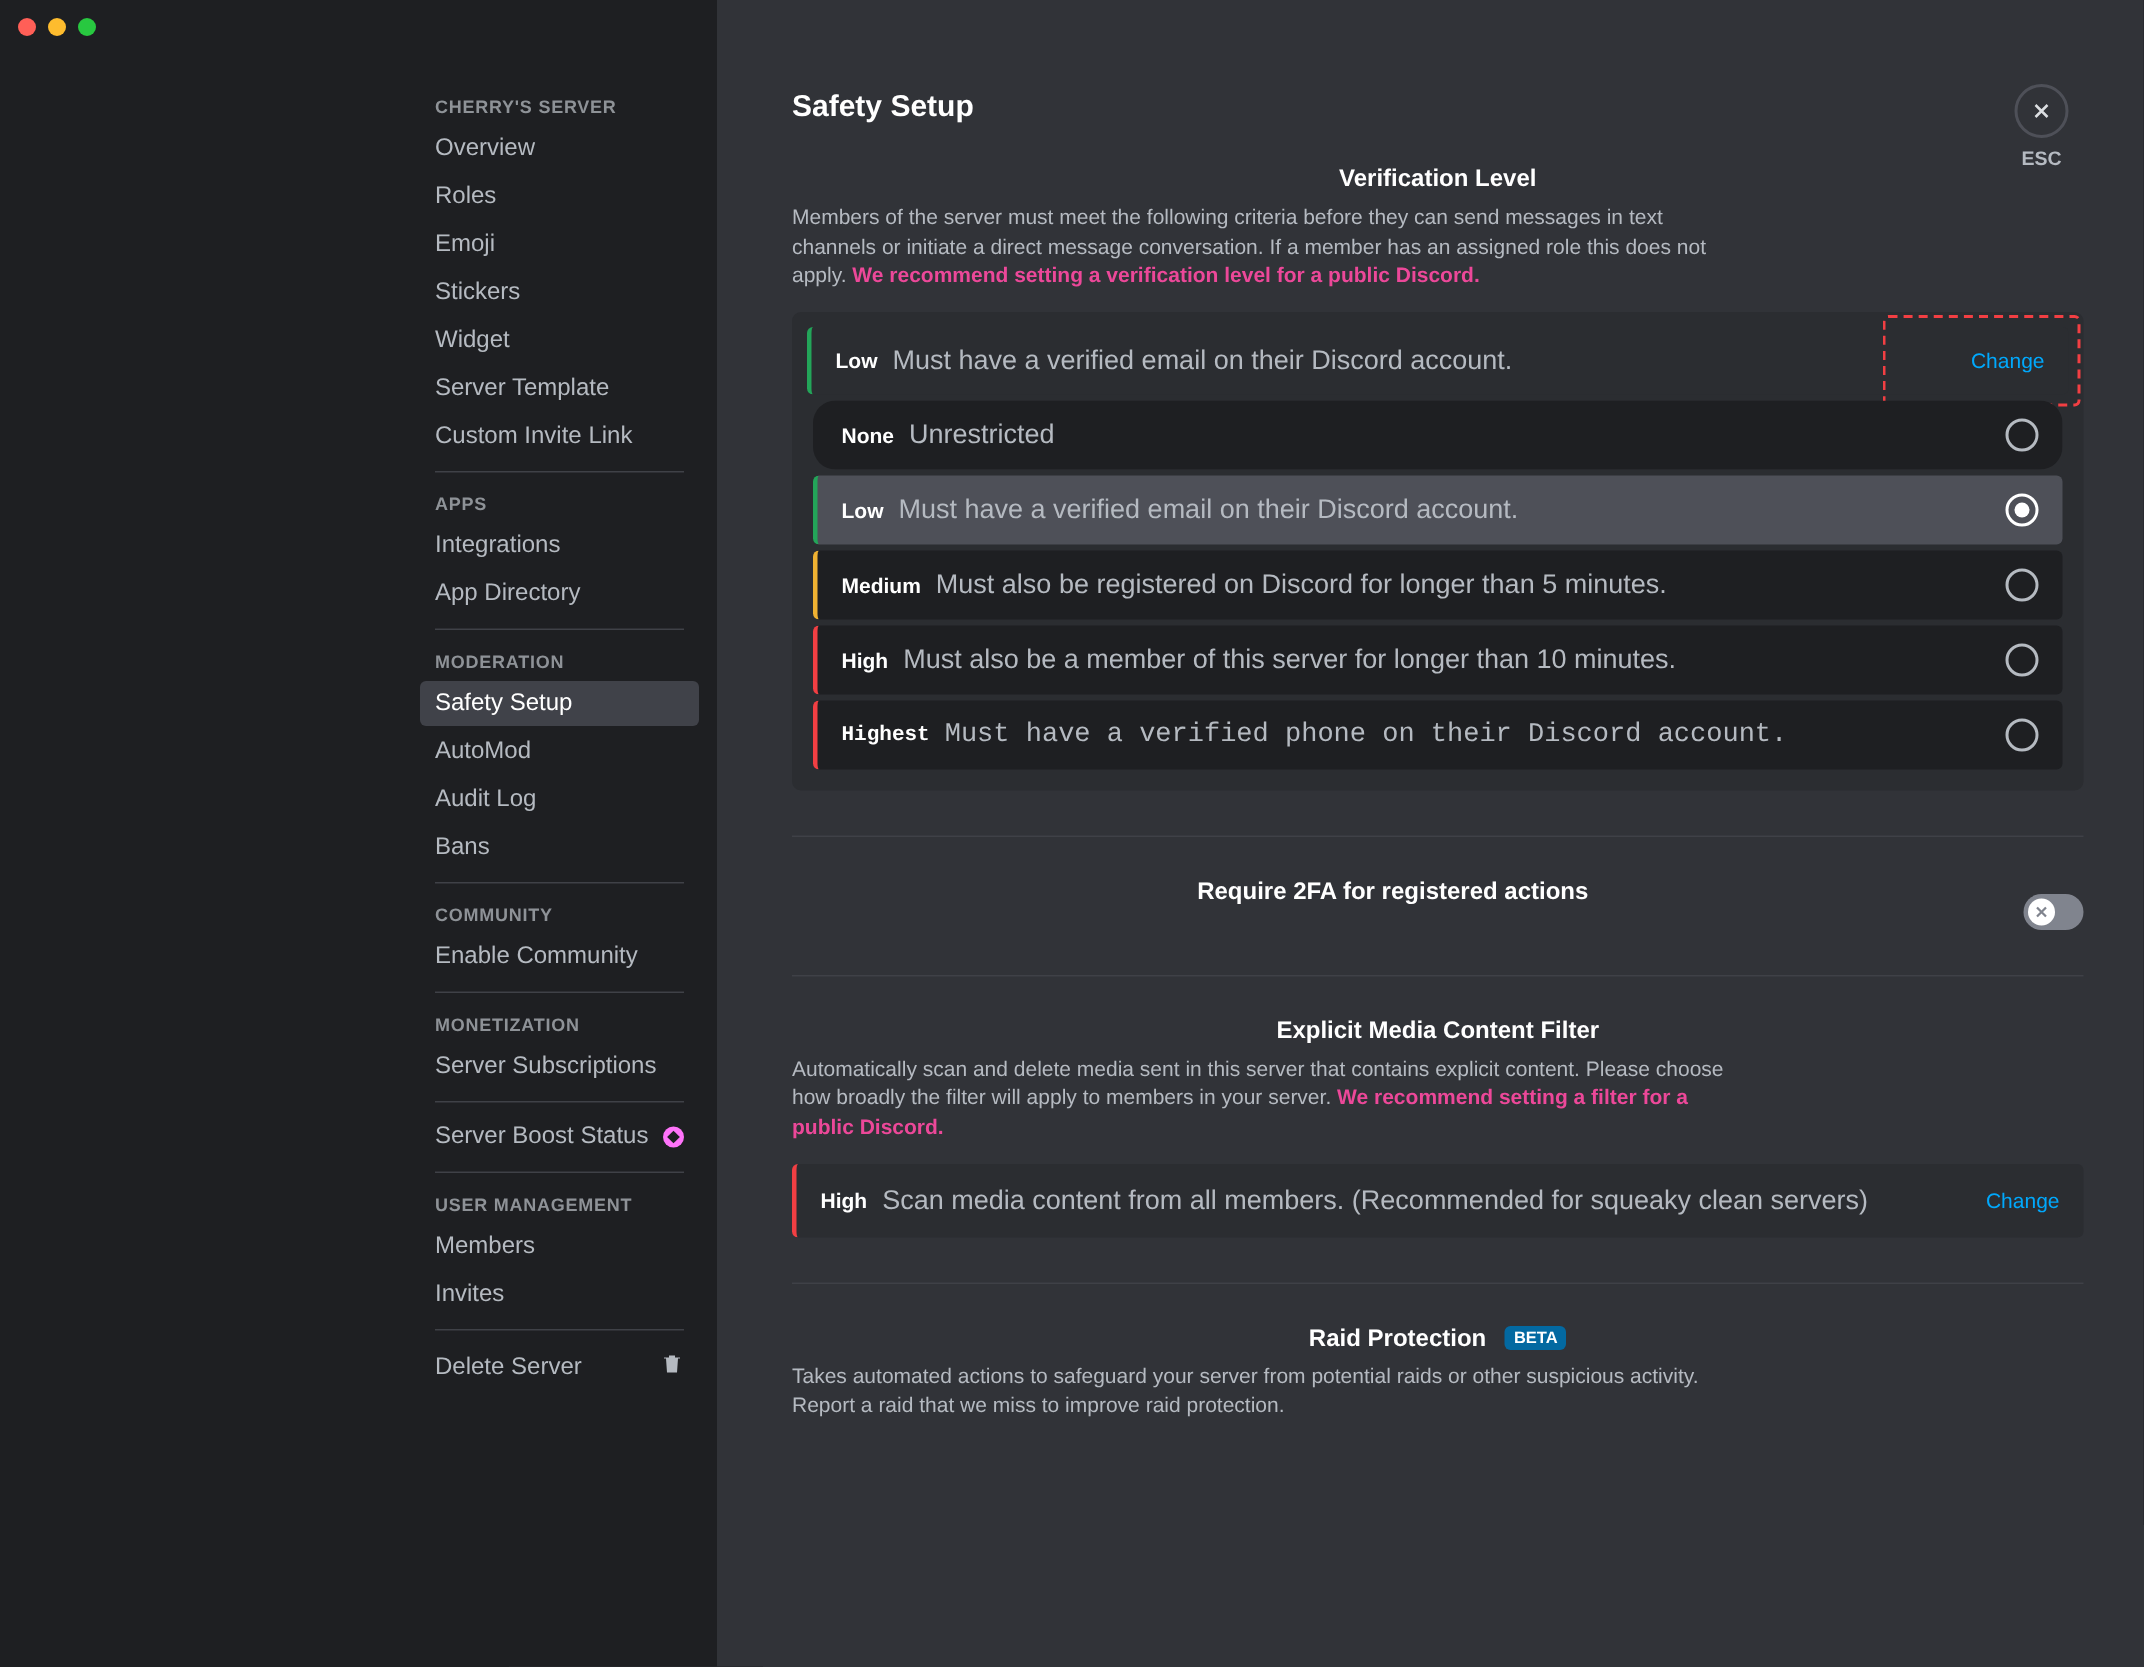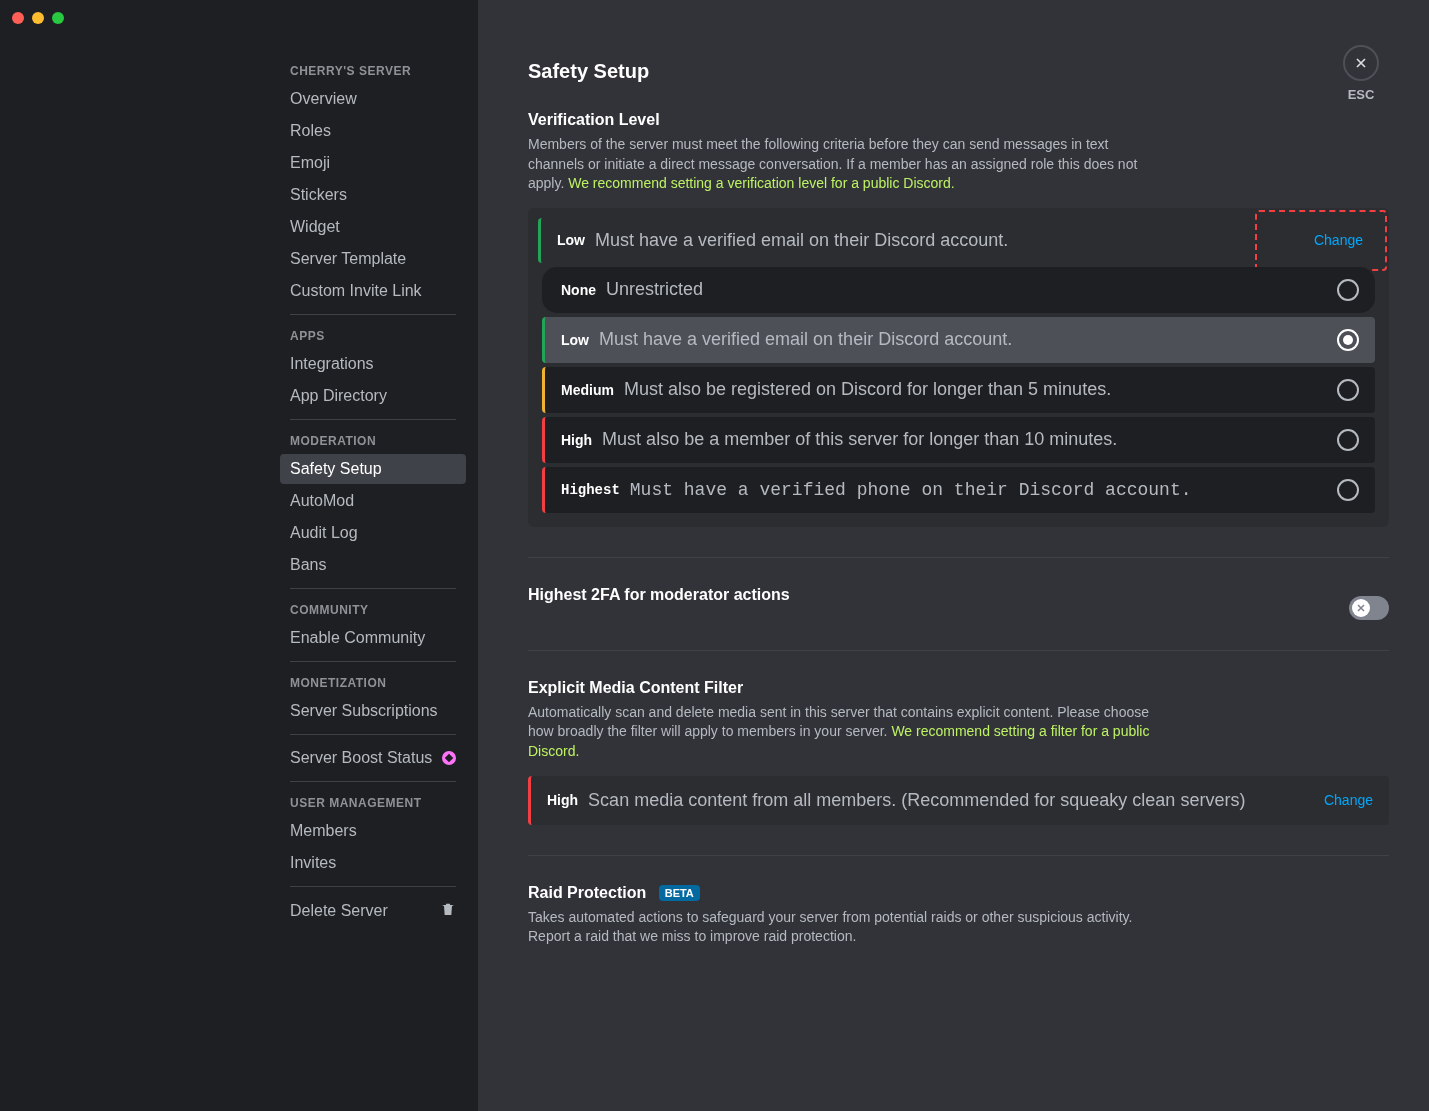--- a/index.html
+++ b/index.html
@@ -14,28 +14,28 @@
 .sidebar { width: 478px; background: #1e1f22; padding: 50px 12px 20px 280px; overflow-y: auto; }
 .sidebar-section-header { color: #8e9297; font-size: 12px; font-weight: 700; text-transform: uppercase; letter-spacing: 0.5px; padding: 6px 10px; margin-top: 8px; }
 .sidebar-item { color: #b5bac1; font-size: 16px; padding: 6px 10px; border-radius: 4px; cursor: pointer; margin-bottom: 2px; display: flex; align-items: center; justify-content: space-between; }
 .sidebar-item.active { background: #404249; color: #fff; }
 .sidebar-divider { height: 1px; background: #3f4147; margin: 8px 10px; }
 .boost-badge { width: 14px; height: 14px; background: #ff73fa; border-radius: 50%; display: inline-flex; align-items: center; justify-content: center; }
 .boost-badge::after { content: ""; width: 6px; height: 6px; background: #1e1f22; transform: rotate(45deg); }
 .trash-icon { color: #b5bac1; }
 
 .content { flex: 1; background: #313338; padding: 60px 40px 40px 50px; overflow-y: auto; position: relative; }
-.close-wrapper { position: absolute; top: 45px; right: 50px; text-align: center; }
+.close-wrapper { position: absolute; top: 56px; right: 50px; text-align: center; }
 .close-btn { width: 36px; height: 36px; border: 2px solid #4e5058; border-radius: 50%; display: flex; align-items: center; justify-content: center; cursor: pointer; color: #dbdee1; margin: 0 auto; }
 .close-btn svg { width: 16px; height: 16px; }
 .esc-label { font-size: 13px; color: #b5bac1; margin-top: 6px; font-weight: 600; }
 .page-title { font-size: 20px; font-weight: 600; color: #fff; margin-bottom: 28px; }
-.section-title { font-size: 16px; font-weight: 600; color: #fff; margin-bottom: 6px; }
+.section-title { font-size: 16px; font-weight: 600; color: #fff; margin-bottom: 6px; text-align: center; }
 .section-desc { font-size: 14px; color: #b5bac1; line-height: 1.4; margin-bottom: 14px; max-width: 640px; }
-.section-desc strong { color: #bef264; font-weight: 400; }
+.section-desc strong { color: #ec4899; font-weight: 700; }
 .panel { background: #2b2d31; border-radius: 6px; padding: 10px 10px; margin-bottom: 30px; }
 .level-row { display: flex; align-items: center; padding: 12px 16px; border-left: 3px solid transparent; border-radius: 4px; margin-bottom: 4px; background: #2b2d31; position: relative; }
 .level-row.current { border-left-color: #23a559; }
 .level-row.option { background: #1e1f22; cursor: pointer; }
 .level-row.option.selected { background: #4e5058; }
 .level-row.option.none { border-left-color: transparent; border-radius: 15px; }
 .level-row.option.low { border-left-color: #23a559; }
 .level-row.option.medium { border-left-color: #f0b232; }
 .level-row.option.high { border-left-color: #f23f43; }
 .level-row.option.highest { border-left-color: #f23f43; font-family: Liberation Mono, monospace; }
@@ -167,21 +167,21 @@
             <span class="level-desc">Must have a verified phone on their Discord account.</span>
             <span class="radio"></span>
           </div>
         </div>
     </div>
 
     <div class="section-divider"></div>
 
     <div class="two-col">
       <div class="textcol">
-        <h2 class="section-title">Highest 2FA for moderator actions</h2>
+        <h2 class="section-title">Require 2FA for registered actions</h2>
       </div>
       <div class="toggle">
         <div class="toggle-knob">
           <svg viewBox="0 0 24 24" fill="#80848e">
               <path d="M6 6l12 12M18 6L6 18" stroke="#80848e" stroke-width="3"></path>
             </svg>
         </div>
       </div>
     </div>
 

